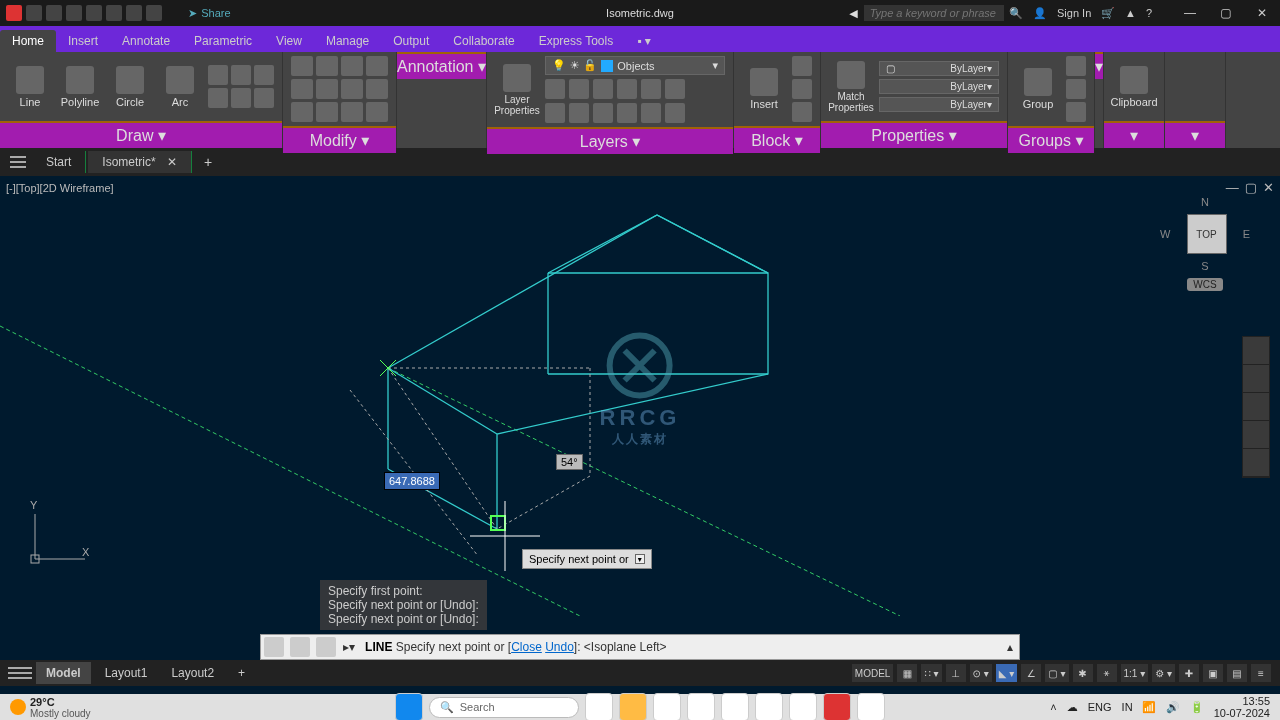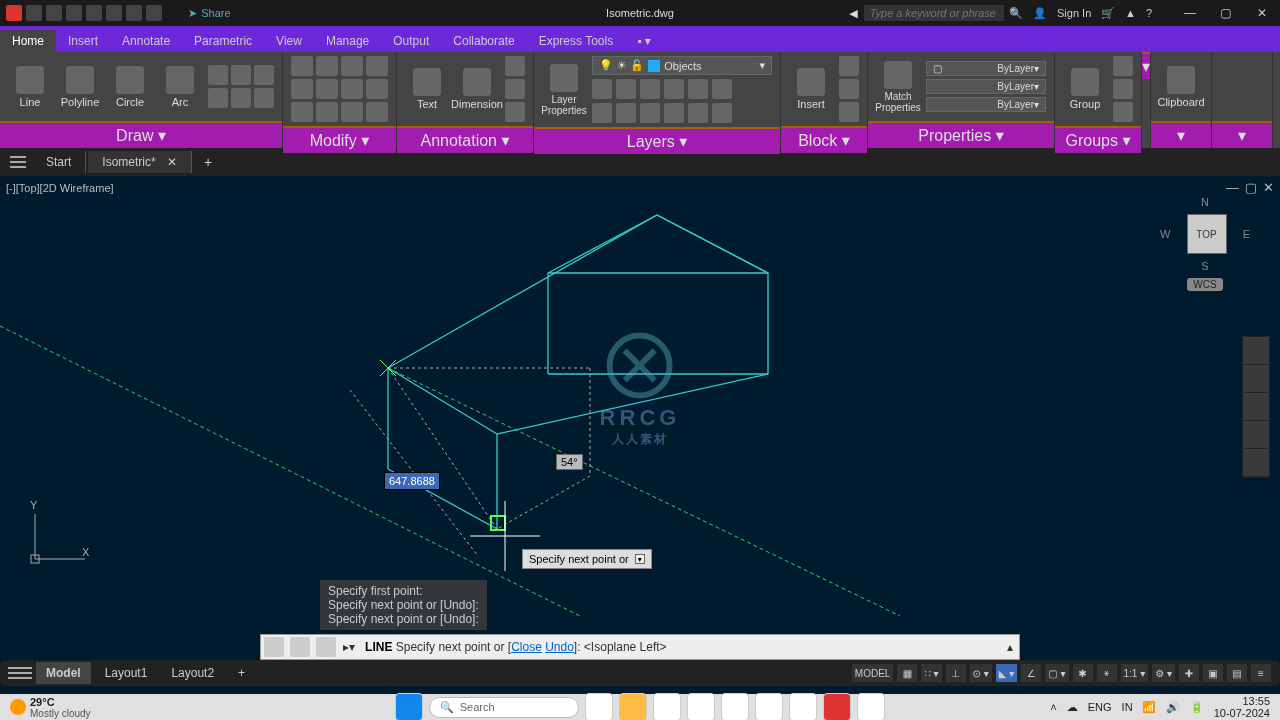--- a/index.html
+++ b/index.html
@@ -72,21 +72,21 @@
   .cmdhist .ln { white-space:nowrap; }
   
   
   .cmdline { position:absolute; bottom:60px; left:260px; right:260px; height:26px; background:#eee; color:#333; display:flex; align-items:center; font-family:Consolas,monospace; font-size:12px; border:1px solid #999; }
   .cmdline .cico { width:20px; height:20px; margin:0 3px; background:#ccc; border-radius:2px; }
   .cmdline .prompt { flex:1; padding:0 6px; }
   .cmdline .prompt b { color:#000; }
   .cmdline .link { color:#06c; text-decoration:underline; }
   
   
-  .layouttabs { position:absolute; bottom:34px; left:0; right:0; height:26px; background:#222; display:flex; align-items:center; font-size:12px; color:#ccc; padding:0 8px; gap:4px;border-radius:6px; }
+  .layouttabs { position:absolute; bottom:34px; left:0; right:0; height:26px; background:#222; display:flex; align-items:center; font-size:12px; color:#ccc; padding:0 8px; gap:4px; }
   .layouttabs .ham { width:24px; display:flex; flex-direction:column; gap:3px; }
   .layouttabs .ham div{ height:2px; background:#aaa; }
   .layouttabs .lt { padding:4px 10px; }
   .layouttabs .lt.active { background:#444; font-weight:bold; }
   .layouttabs .status { margin-left:auto; display:flex; gap:2px; align-items:center; }
   .layouttabs .sbtn { height:20px; min-width:22px; background:#333; border:1px solid #222; display:flex; align-items:center; justify-content:center; font-size:10px; padding:0 3px; }
   
   
   .taskbar { position:absolute; bottom:0; left:0; right:0; height:26px; background:#e0e0e0; display:flex; align-items:center; font-size:11px; color:#222; }
   .taskbar .weather { display:flex; align-items:center; gap:4px; padding:0 10px; }
@@ -199,35 +199,20 @@
           <div></div>
           <div></div>
           <div></div>
           <div></div>
       </div>
     </div>
     <div class="title">Modify ▾</div>
   </div>
 
   <div class="panel">
-    <div class="body">
-      <div class="bigbtn">
-          <div class="bicon"></div>
-          <span>Text</span>
-        </div>
-      <div class="bigbtn">
-          <div class="bicon"></div>
-          <span>Dimension</span>
-        </div>
-      <div class="smallgrid" style="grid-template-columns:20px">
-          <div></div>
-          <div></div>
-          <div></div>
-        </div>
-    </div>
     <div class="title">Annotation ▾</div>
   </div>
 
   <div class="panel">
     <div class="body">
       <div class="bigbtn">
           <div class="bicon"></div>
           <span style="font-size:10px;text-align:center;line-height:11px;">Layer Properties</span>
         </div>
       <div class="layerbox">

